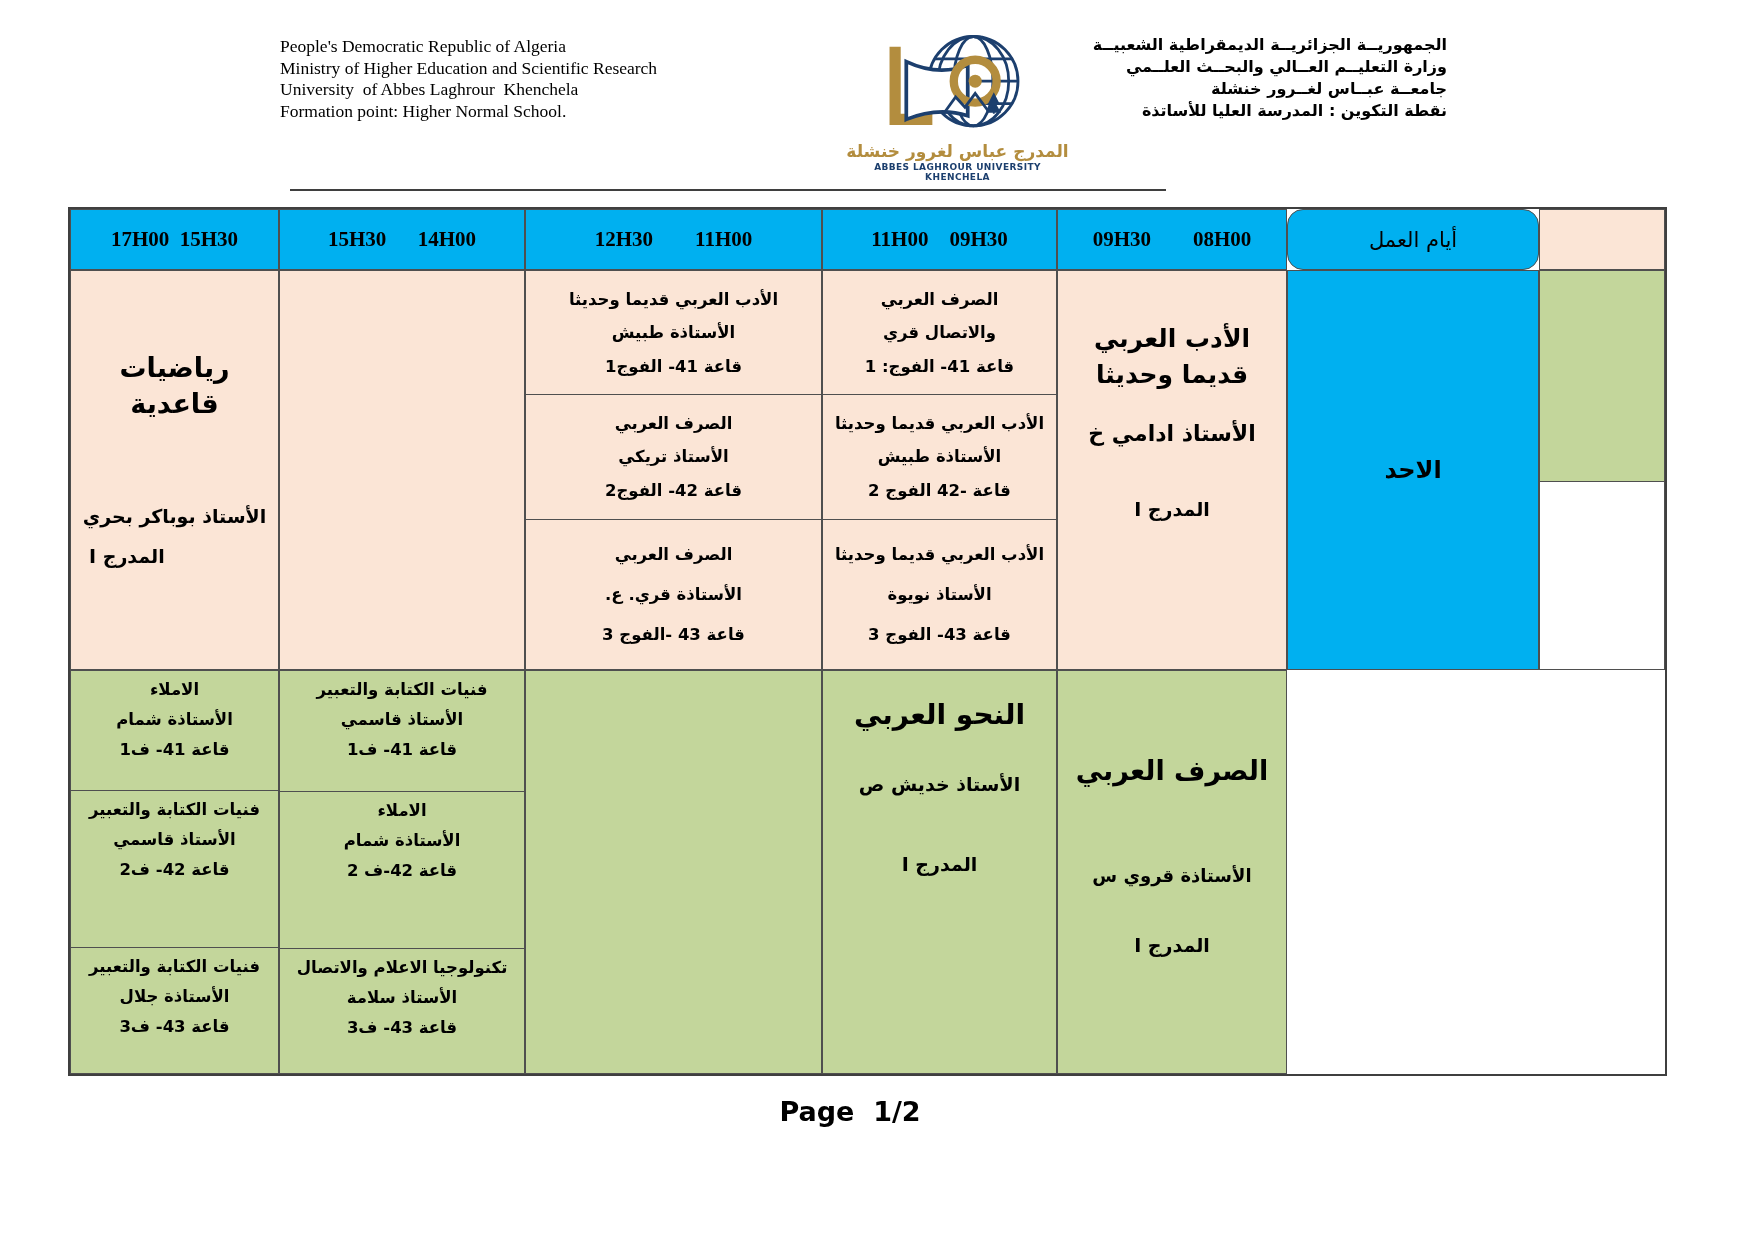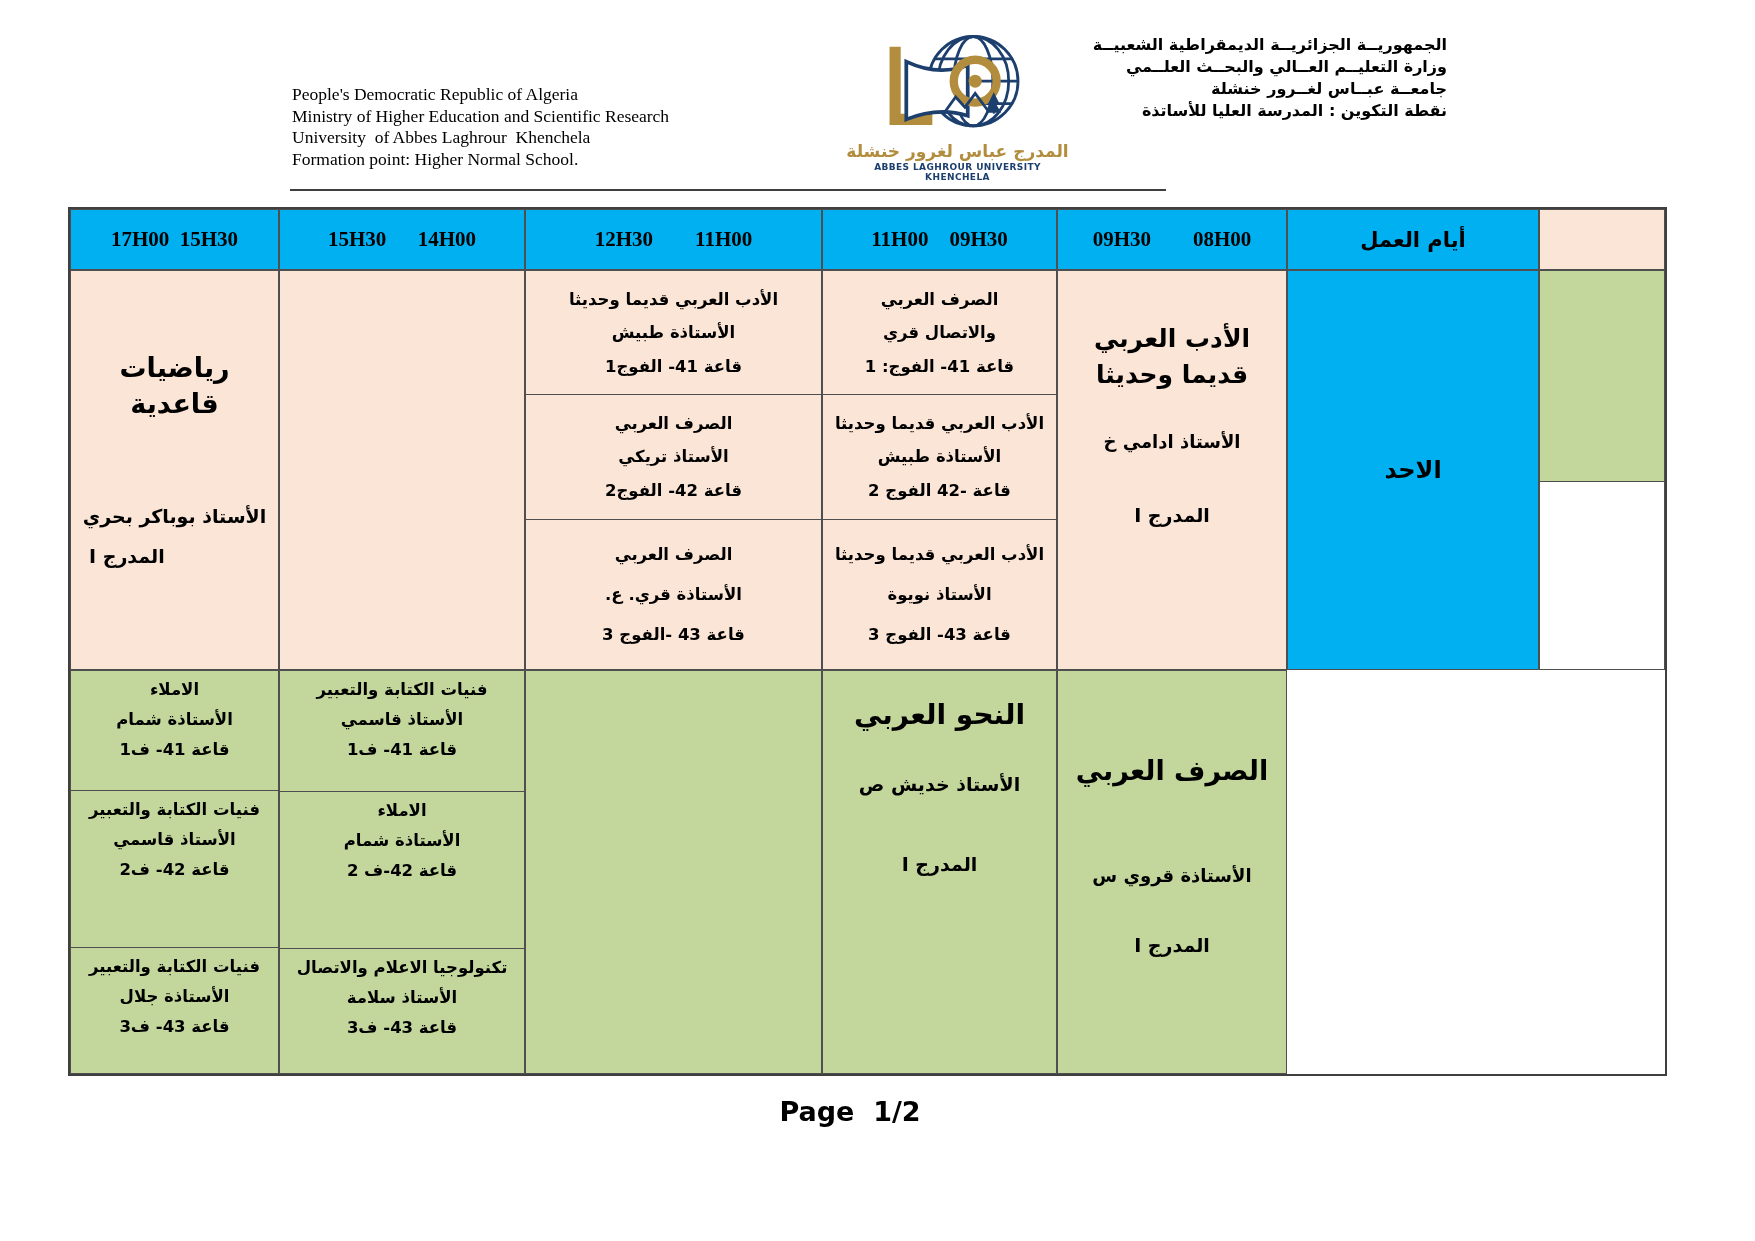--- a/index.html
+++ b/index.html
@@ -11,22 +11,22 @@
     --grid-line:#4f4f4f;
   }
   *{margin:0;padding:0;box-sizing:border-box;}
   html,body{background:#ffffff;}
   body{
     width:1755px;height:1241px;position:relative;overflow:hidden;
     font-family:"DejaVu Sans",sans-serif;color:#000;
   }
   
   .hdr-left{
-    position:absolute;left:292px;top:36px;
-    font-family:"Liberation Serif",serif;font-size:17.5px;line-height:21.5px;margin-top:48px;
+    position:absolute;left:280px;top:36px;
+    font-family:"Liberation Serif",serif;font-size:17.5px;line-height:21.5px;
   }
   .hdr-left div{white-space:pre;}
   .hdr-right{
     position:absolute;right:308px;top:34px;direction:rtl;text-align:right;
     font-family:"DejaVu Sans",sans-serif;font-weight:bold;font-size:16px;line-height:22px;
   }
   .logo{
     position:absolute;left:845px;top:30px;width:225px;text-align:center;
   }
   .logo-ar{color:var(--logo-gold);font-weight:bold;font-size:17px;line-height:18px;direction:rtl;}
@@ -46,42 +46,42 @@
   .cell{border:1px solid var(--grid-line);}
   .blue{background:var(--header-blue);}
   .peach{background:var(--sunday-peach);}
   .green{background:var(--monday-green);}
   .thead{
     display:flex;align-items:center;justify-content:center;
     font-family:"Liberation Serif",serif;font-weight:bold;font-size:21px;white-space:pre;
   }
   .dayhead{
     display:flex;align-items:center;justify-content:center;
-    font-weight:bold;font-size:21px;direction:rtl;
+    font-weight:normal;font-size:21px;direction:rtl;border-radius:16px;
   }
   .daycell{
     display:flex;align-items:center;justify-content:center;
     font-weight:bold;font-size:24px;direction:rtl;
   }
   .daycell.sun{}
   .daycell.mon{padding-bottom:100px;}
   
   .big{
     display:flex;flex-direction:column;align-items:center;direction:rtl;text-align:center;
   }
   .big .title{font-weight:bold;font-size:27px;line-height:36px;}
   .big .teacher{font-weight:bold;font-size:19px;}
   .big .room{font-weight:bold;font-size:19px;}
   .cell-math{padding-top:79px;}
   .cell-math .teacher{margin-top:83px;}
   .cell-math .room{margin-top:18px;align-self:flex-end;padding-left:18px;}
   
   .cell-adab{padding-top:50px;}
   .cell-adab .title{font-size:25px;max-width:230px;}
-  .cell-adab .teacher{margin-top:38px;font-size:18px;}
+  .cell-adab .teacher{margin-top:28px;font-size:22px;}
   .cell-adab .room{margin-top:52px;}
   .cell-nahw{padding-top:26px;}
   .cell-nahw .title{font-size:28px;}
   .cell-nahw .teacher{margin-top:40px;}
   .cell-nahw .room{margin-top:58px;}
   .cell-sarf{padding-top:82px;}
   .cell-sarf .title{font-size:27px;}
   .cell-sarf .teacher{margin-top:76px;font-size:18px;}
   .cell-sarf .room{margin-top:48px;}
   

